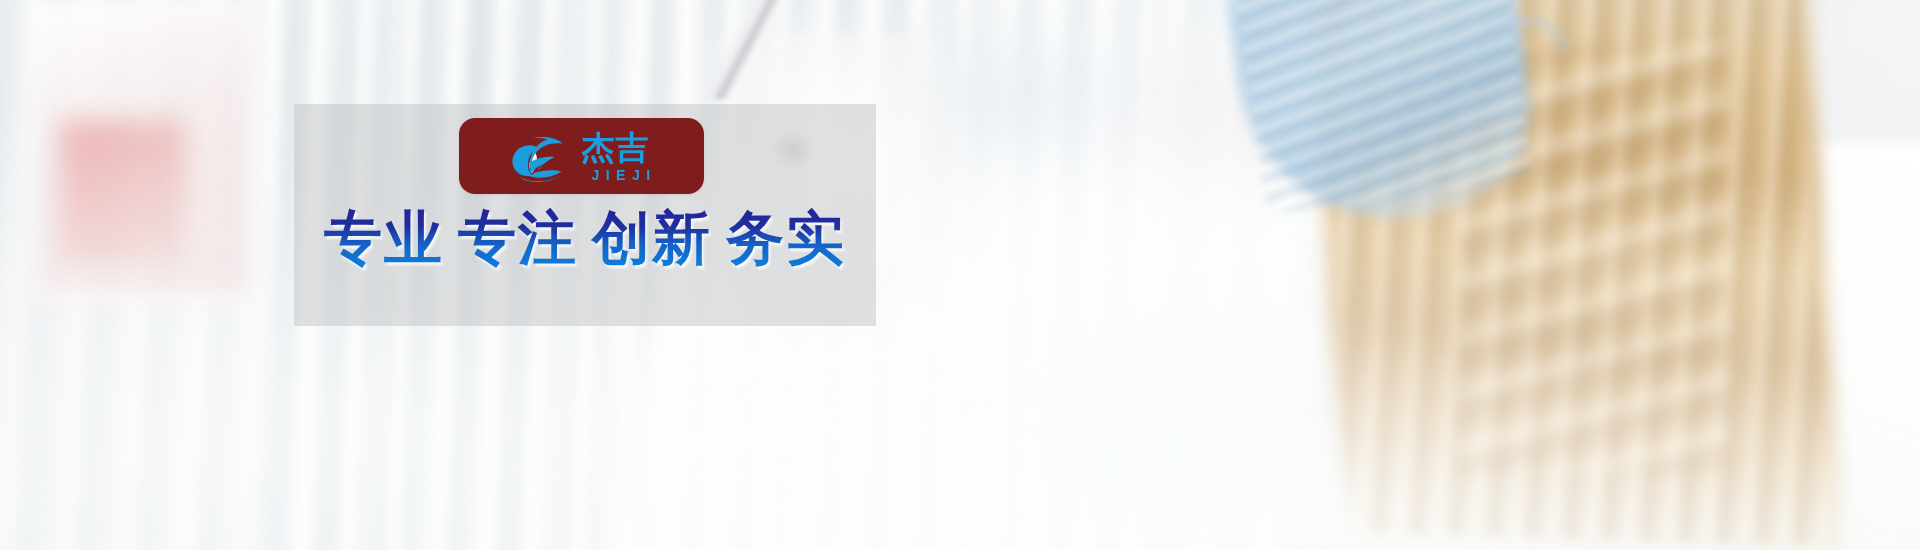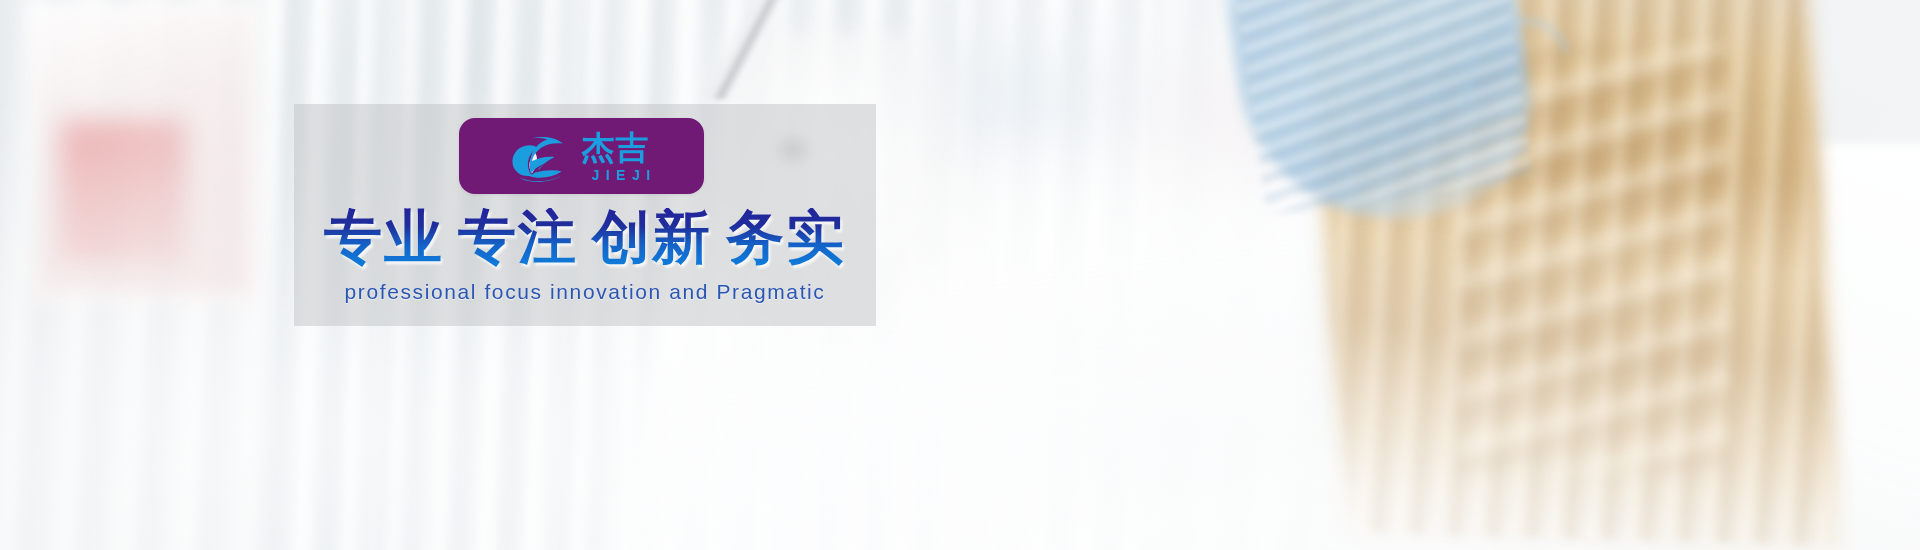--- a/index.html
+++ b/index.html
@@ -330,21 +330,21 @@
     backdrop-filter: blur(1px);
   }
 
   
   .logo-pill {
     position: absolute;
     left: 165px;
     top: 14px;
     width: 245px;
     height: 76px;
-    background: #701a75;
+    background: #7f1d1d;
     border-radius: 16px;
     display: flex;
     align-items: center;
     justify-content: center;
     gap: 6px;
     box-shadow: 0 1px 3px rgba(0,0,0,.08);
   }
   .logo-mark {
     width: 62px;
     height: 56px;
@@ -379,21 +379,21 @@
     white-space: nowrap;
   }
 
   
   .headline {
     position: absolute;
     left: 0;
     right: 0;
     top: 104px;
     text-align: center;
-    font-family: Liberation Serif, serif;
+    font-family: Liberation Sans, sans-serif;
     font-weight: 700;
     font-size: 58px;
     line-height: 1.04;
     letter-spacing: 2px;
     white-space: nowrap;
     background: linear-gradient(180deg, #23239c 0%, #1f2f9c 30%, #1463c8 62%, #0f7fdc 100%);
     -webkit-background-clip: text;
     background-clip: text;
     color: transparent;
     -webkit-text-fill-color: transparent;
@@ -462,16 +462,15 @@
       <div class="logo-word">
         <span class="logo-cn">杰吉</span>
         <span class="logo-en">JIEJI</span>
       </div>
     </div>
 
     <div class="headline">
       <span>专业</span><span class="gap"></span><span>专注</span><span class="gap"></span><span>创新</span><span class="gap"></span><span>务实</span>
     </div>
 
-    <div class="subtitle">professional focus innovation and Pragmatic</div>
 
   </div>
 </div>
 
 </body></html>

